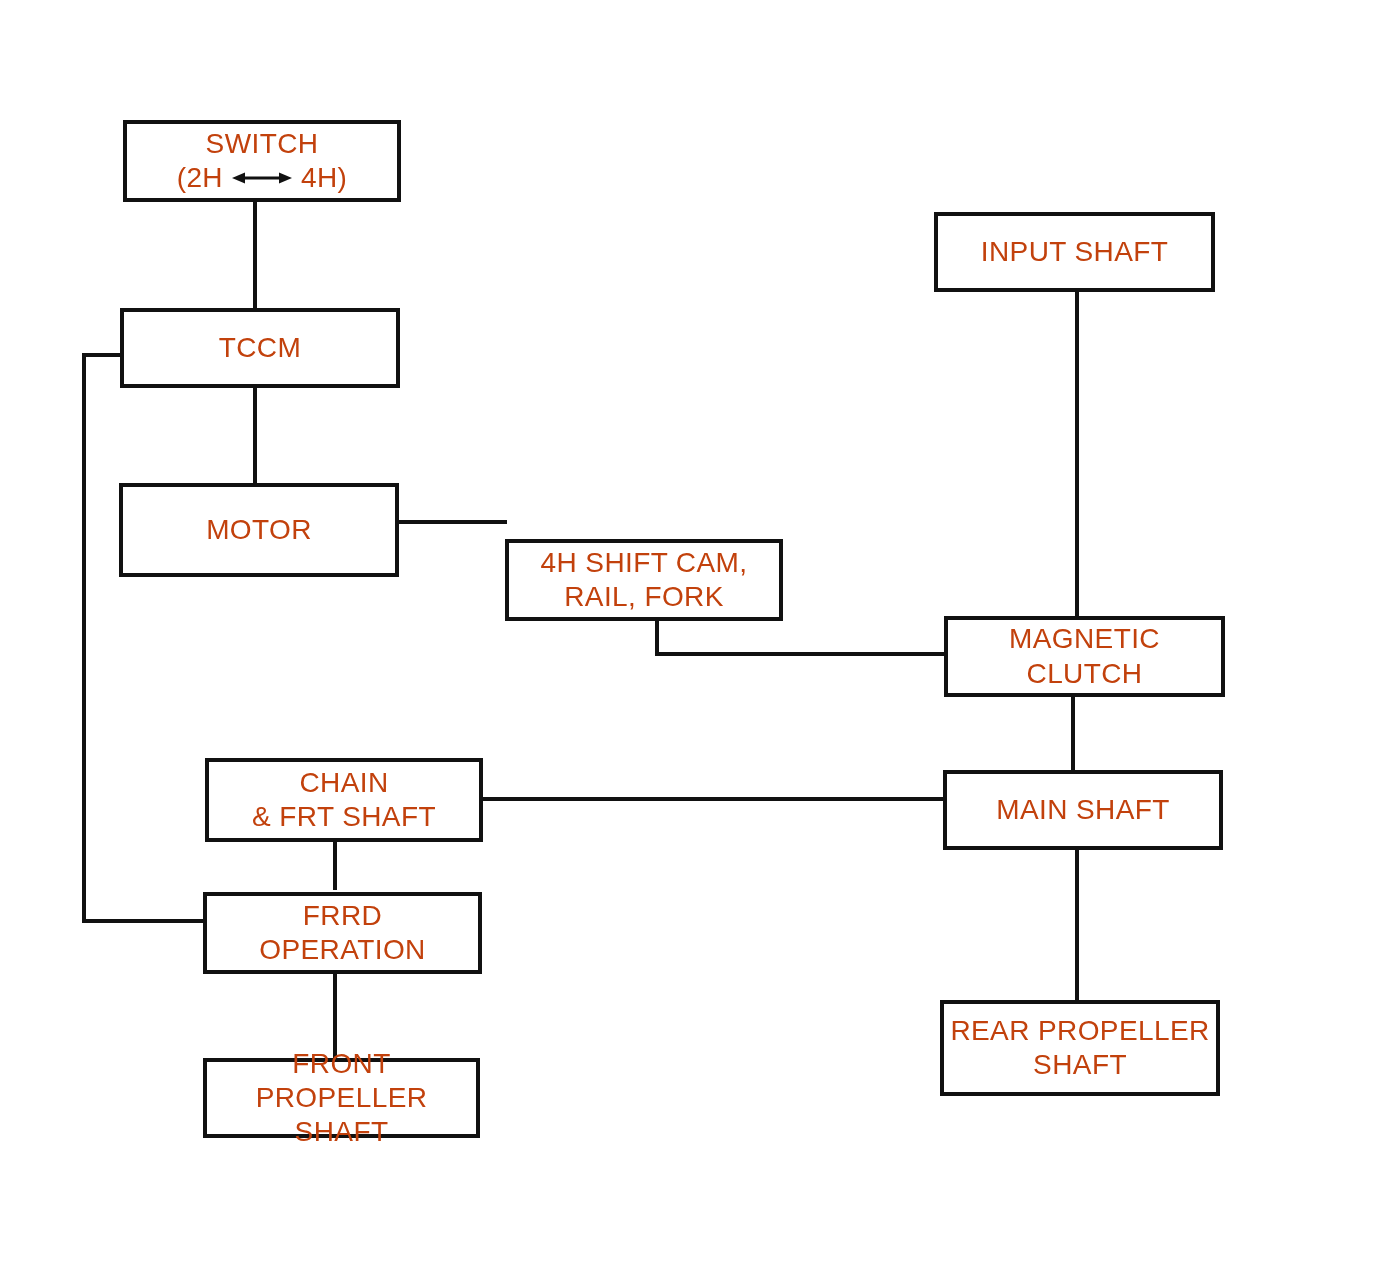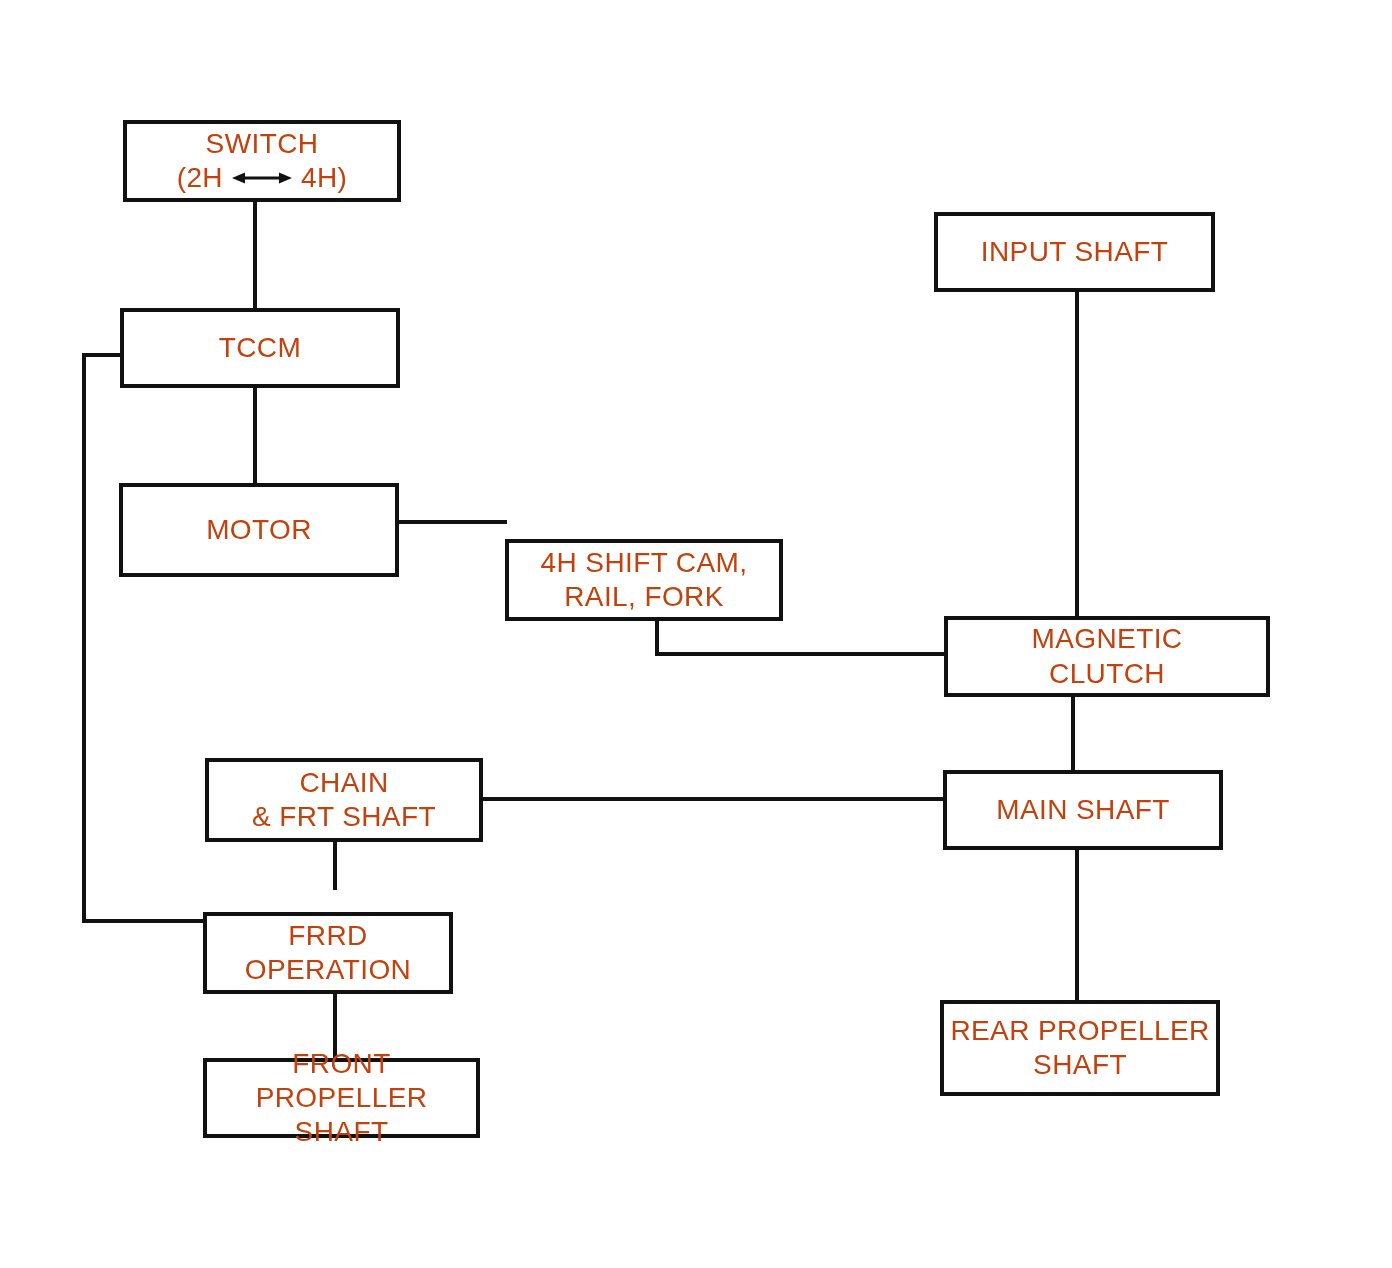--- a/index.html
+++ b/index.html
@@ -99,35 +99,35 @@
 
   <div class="node" style="left:505px; top:511px; width:278px; height:82px;margin-top:28px;">
     <span>4H SHIFT CAM,</span>
     <span>RAIL, FORK</span>
   </div>
 
   <div class="node" style="left:934px; top:212px; width:281px; height:80px;">
     <span>INPUT SHAFT</span>
   </div>
 
-  <div class="node" style="left:944px; top:616px; width:326px; height:81px;">
+  <div class="node" style="left:944px; top:616px; width:281px; height:81px;">
     <span>MAGNETIC</span>
     <span>CLUTCH</span>
   </div>
 
   <div class="node" style="left:943px; top:770px; width:280px; height:80px;text-align:center;">
     <span>MAIN SHAFT</span>
   </div>
 
   <div class="node" style="left:205px; top:758px; width:278px; height:84px;">
     <span>CHAIN</span>
     <span>&amp; FRT SHAFT</span>
   </div>
 
-  <div class="node" style="left:203px; top:912px; width:250px; height:82px;">
+  <div class="node" style="left:203px; top:892px; width:279px; height:82px;">
     <span>FRRD</span>
     <span>OPERATION</span>
   </div>
 
   <div class="node" style="left:203px; top:1058px; width:277px; height:80px;">
     <span>FRONT PROPELLER</span>
     <span>SHAFT</span>
   </div>
 
   <div class="node" style="left:940px; top:1000px; width:280px; height:96px;">

